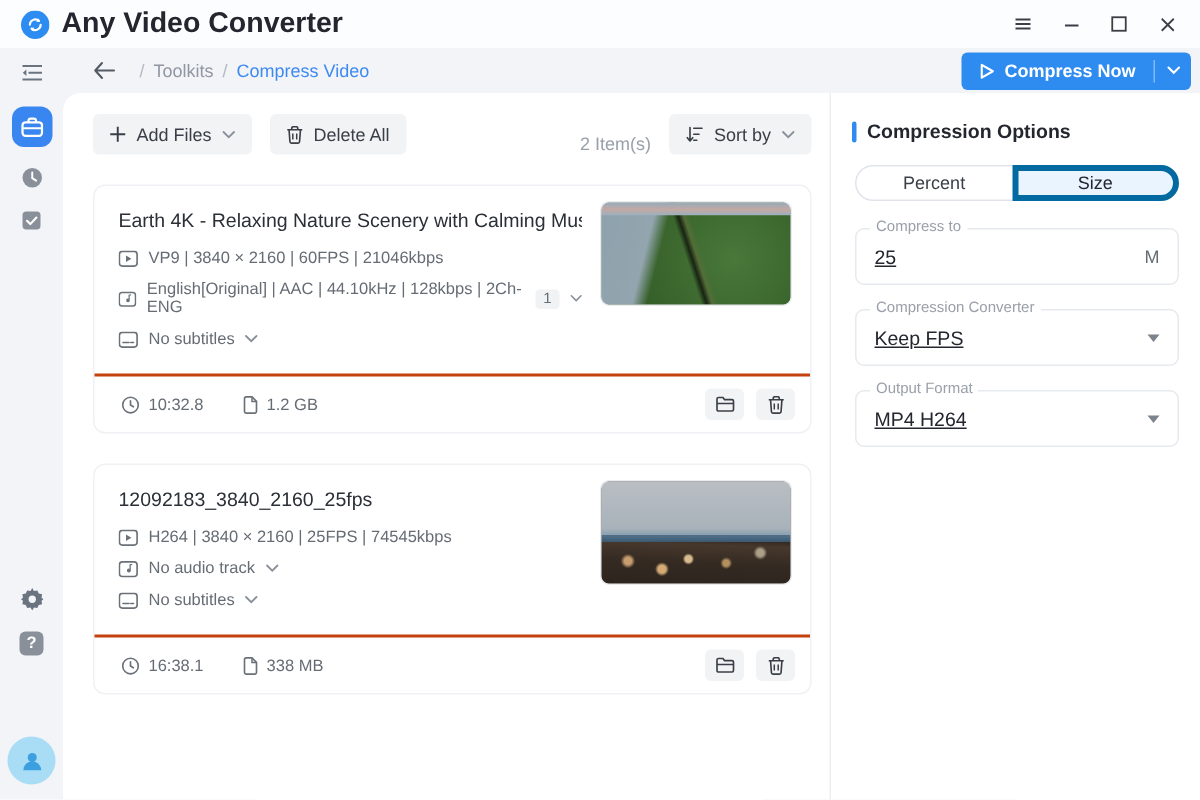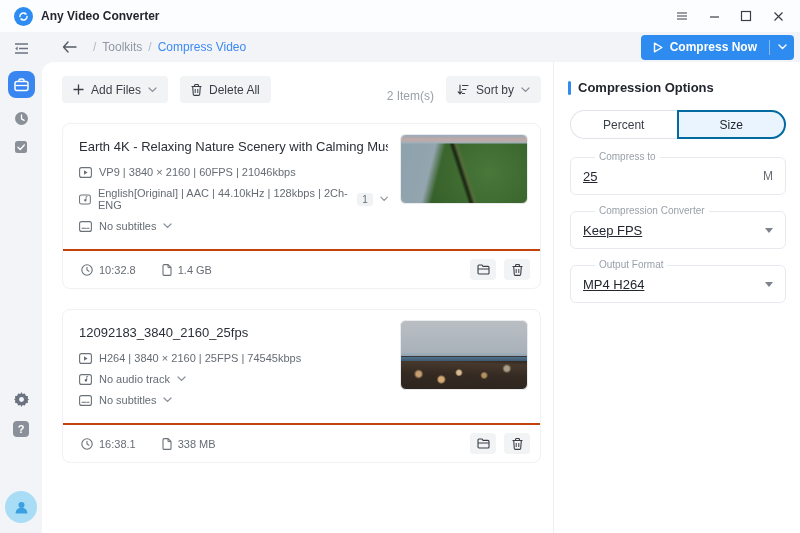--- a/index.html
+++ b/index.html
@@ -9,21 +9,21 @@
     background:#f2f4f8;
     overflow:hidden;
     position:relative;
     color:#2b2f36;
   }
   svg { display:block; }
 
   
   .titlebar { height:32px; background:#fcfdfe; display:flex; align-items:center; padding:0 14px; }
   .logo { width:19px; height:19px; }
-  .app-title { font-size:12px; font-weight:bold; color:#23262e; margin-left:8px; }
+  .app-title { font-size:19px; font-weight:bold; color:#23262e; margin-left:8px; }
   .win-controls { margin-left:auto; display:flex; align-items:center; gap:16px; }
   .win-btn { width:16px; height:16px; display:flex; align-items:center; justify-content:center; cursor:pointer; }
 
   
   .app-row { display:flex; height:501px; }
   .sidebar { width:42px; display:flex; flex-direction:column; align-items:center; padding:8px 0 10px; }
   .side-icon { margin-bottom:14px; display:flex; align-items:center; justify-content:center; cursor:pointer; }
   .collapse-ic { margin:2px 0 16px; }
   .active-tool { width:27px; height:27px; background:#3a86f0; border-radius:8px; display:flex; align-items:center; justify-content:center; margin-bottom:13px; }
   .spacer-v { flex:1; }
@@ -85,26 +85,26 @@
   .stat { display:flex; align-items:center; gap:6px; font-size:11px; color:#666c74; margin-left:8px; }
   .stat + .stat { margin-left:26px; }
   .icon-btn { width:26px; height:21px; background:#f1f3f5; border:none; border-radius:4px; display:flex; align-items:center; justify-content:center; cursor:pointer; }
   .icon-btn + .icon-btn { margin-left:8px; }
   .footer-spacer { flex:1; }
 
   
   .opt-header { display:flex; align-items:center; gap:7px; margin-bottom:15px; }
   .opt-bar { width:3px; height:14px; background:#2e8cf0; border-radius:2px; }
   .opt-title { font-size:13px; font-weight:bold; color:#23262e; }
-  .seg { display:flex; height:29px; margin:0 2px 18px; }
+  .seg { display:flex; height:24px; margin:0 2px 18px; }
   .seg-item { flex:1; display:flex; align-items:center; justify-content:center; font-size:12px; cursor:pointer; }
   .seg-left { background:#fff; color:#3a3f47; border:1px solid #e0e4ea; border-right:none; border-radius:15px 0 0 15px; }
-  .seg-right { background:#e9f4fe; color:#23262e; border:2px solid #0369a1; border-radius:0 15px 15px 0; }
+  .seg-right { background:#e9f4fe; color:#23262e; border:4px solid #0369a1; border-radius:0 15px 15px 0; }
   .field { position:relative; border:1px solid #e6e9ee; border-radius:6px; height:38px; margin:0 2px 16px; display:flex; align-items:center; padding:0 12px; cursor:pointer; }
-  .field-label { position:absolute; top:-7px; left:24px; background:#fff; padding:0 4px; font-size:10px; color:#9aa0aa; }
+  .field-label { position:absolute; top:-7px; left:9px; background:#fff; padding:0 4px; font-size:10px; color:#9aa0aa; }
   .field-value { font-size:13px; color:#23262e; flex:1; border:none; outline:none; background:transparent; font-family:inherit; min-width:0;text-decoration:underline; }
   .field-unit { font-size:12px; color:#666c74; }
   .caret-down { width:0; height:0; border-left:4px solid transparent; border-right:4px solid transparent; border-top:5px solid #7d838c; }
   .opt-desc { font-size:11.5px; color:#8e949e; line-height:1.75; padding:2px 6px 0 8px; }
 </style>
 </head>
 <body>
 
 <div class="titlebar">
   <span>
@@ -287,21 +287,21 @@
                   <circle cx="6" cy="6" r="5.2" fill="none" stroke="#6b7178" stroke-width="1.1"></circle>
                   <path d="M6 3.2V6l1.9 1.2" stroke="#6b7178" stroke-width="1.1" fill="none" stroke-linecap="round"></path>
                 </svg>
               <span>10:32.8</span>
             </span>
             <span class="stat">
               <svg width="10" height="12" viewBox="0 0 10 12">
                   <path d="M1 1.8A1.2 1.2 0 0 1 2.2.6H6l3 3v6.6a1.2 1.2 0 0 1-1.2 1.2H2.2A1.2 1.2 0 0 1 1 10.2z" fill="none" stroke="#6b7178" stroke-width="1.1"></path>
                   <path d="M6 .8V3.6h2.8" fill="none" stroke="#6b7178" stroke-width="1"></path>
                 </svg>
-              <span>1.4 GB</span>
+              <span>1.2 GB</span>
             </span>
             <span class="footer-spacer"></span>
             <button class="icon-btn">
               <svg width="13" height="11" viewBox="0 0 13 11">
                   <path d="M1 2a1 1 0 0 1 1-1h3l1 1.4h5a1 1 0 0 1 1 1V9a1 1 0 0 1-1 1H2a1 1 0 0 1-1-1z" fill="none" stroke="#3a3f47" stroke-width="1.1"></path>
                   <path d="M1 5h11" stroke="#3a3f47" stroke-width="1"></path>
                 </svg>
             </button>
             <button class="icon-btn">
               <svg width="11" height="12" viewBox="0 0 11 12">

